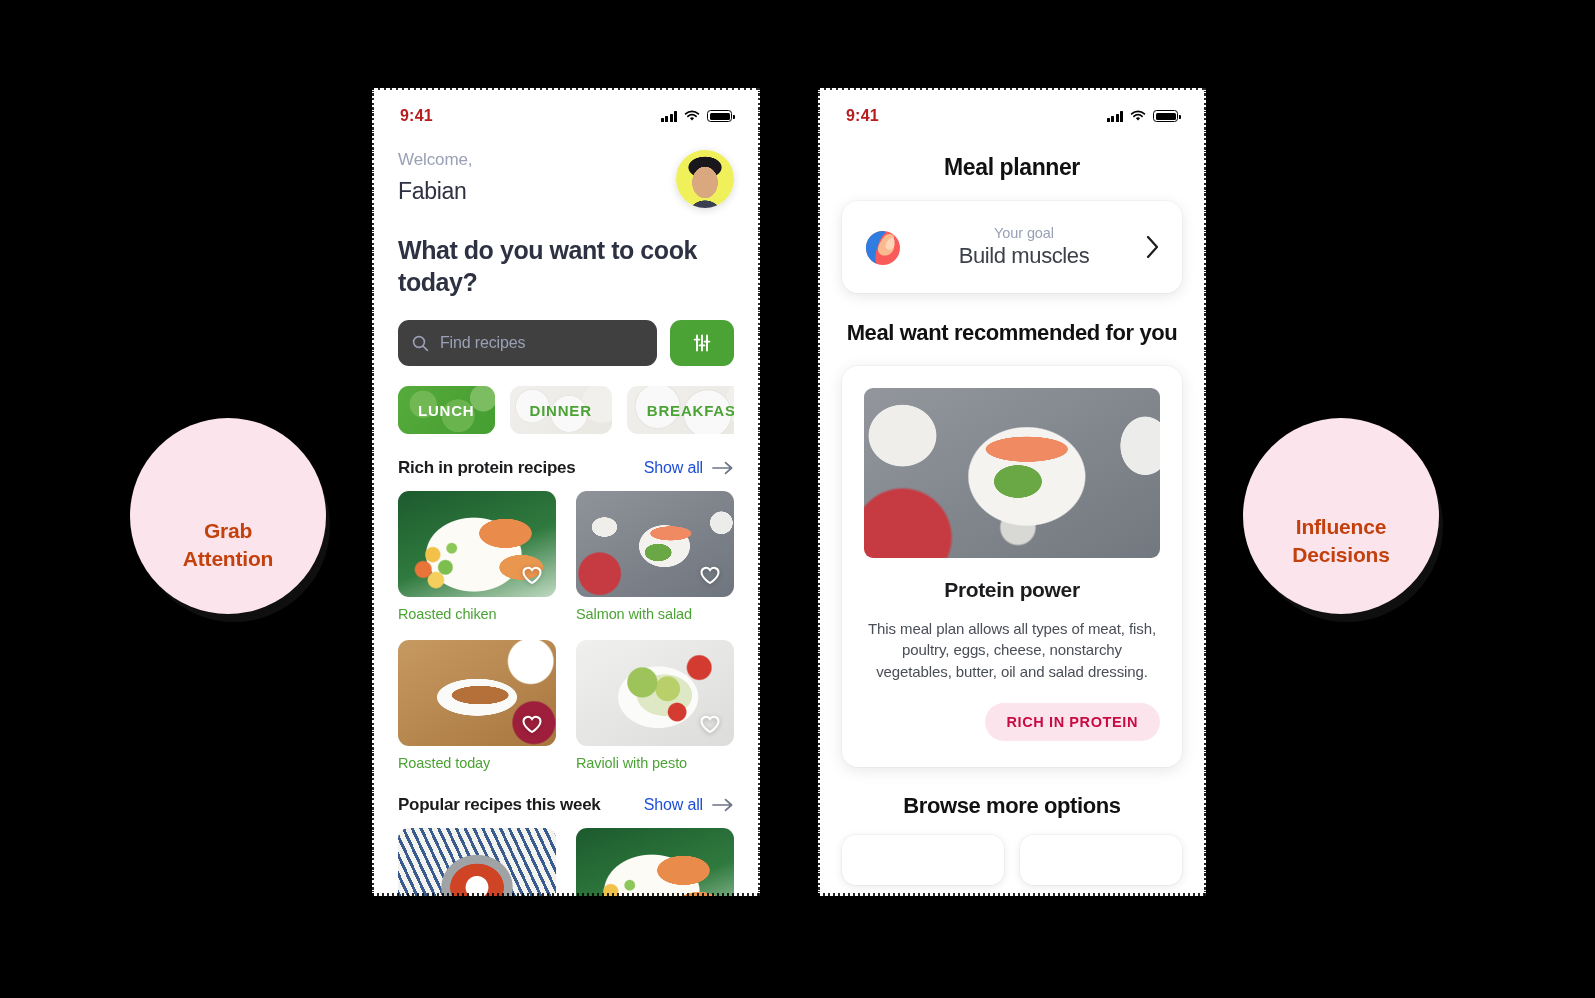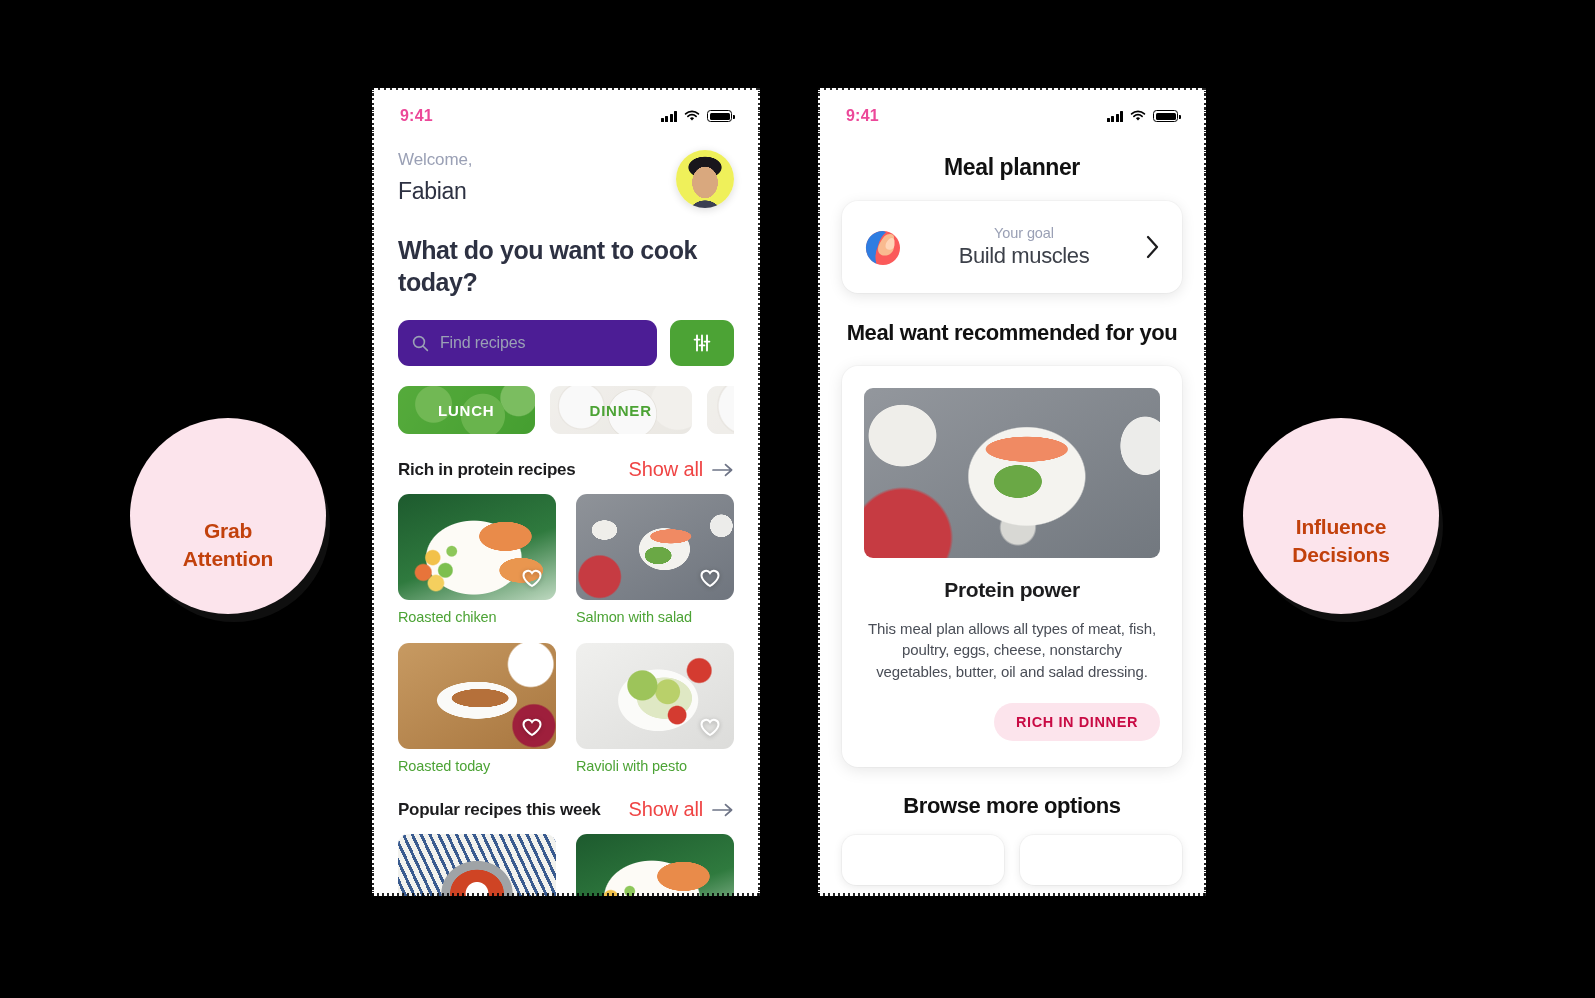--- a/index.html
+++ b/index.html
@@ -66,21 +66,21 @@
   .re-top {
     left: 0; top: -3px; width: 100%; height: 5px;
     background-image: repeating-linear-gradient(to right, #000 0 2px, transparent 2px 6px);
   }
 
   
   .statusbar {
     height: 46px; display: flex; align-items: center;
     justify-content: space-between; padding: 10px 28px 0 28px;
   }
-  .sb-time { font-size: 16px; font-weight: bold; color: #ec4899; letter-spacing: .2px; }
+  .sb-time { font-size: 16px; font-weight: bold; color: #b91c1c; letter-spacing: .2px; }
   .sb-icons { display: flex; align-items: center; gap: 7px; }
   .sig { display: flex; align-items: flex-end; gap: 1.5px; height: 11px; }
   .sig i { display: block; width: 3px; background: #000; border-radius: .5px; }
   .sig i:nth-child(1){ height:4px } .sig i:nth-child(2){ height:6px }
   .sig i:nth-child(3){ height:8px } .sig i:nth-child(4){ height:11px }
   .batt {
     width: 25px; height: 12px; border: 1.5px solid #000;
     border-radius: 3.5px; padding: 1.5px; position: relative;
   }
   .batt::after {
@@ -103,34 +103,34 @@
       radial-gradient(circle at 50% 50%, #EFF05A 0 100%);
     box-shadow:0 2px 8px rgba(0,0,0,.14);
     flex:0 0 auto;
   }
   .headline {
     font-size:25px; line-height:1.28; color:#2D3142;
     font-weight:bold; margin-top:26px; letter-spacing:-.45px;
   }
   .search-row { display:flex; gap:13px; margin-top:22px; align-items:center; }
   .search-box {
-    flex:1; height:46px; background:#4c1d95; border-radius:11px;
+    flex:1; height:46px; background:#404040; border-radius:11px;
     display:flex; align-items:center; padding:0 14px; gap:11px;
   }
   .search-ico { width:17px; height:17px; flex:0 0 auto; }
   .search-ico svg { display:block; }
   .search-ph { font-size:16px; color:#9AA0B5; letter-spacing:-.15px; }
   .filter-btn {
     width:64px; height:46px; background:#4CA335; border-radius:11px;
     display:flex; align-items:center; justify-content:center; flex:0 0 auto;
   }
   .tabs-row { display:flex; gap:15px; margin-top:20px; overflow:hidden; }
   .tab {
     height:48px; border-radius:11px; display:flex; align-items:center;
-    justify-content:center; flex:0 0 auto; padding:0 40px; position:relative; overflow:hidden;
+    justify-content:center; flex:0 0 auto; padding:0 20px; position:relative; overflow:hidden;
   }
   .tab span { position:relative; z-index:2; font-weight:bold; font-size:15px; letter-spacing:.8px; }
   .tab.active { background:#4CA335; }
   .tab.active span { color:#fff; }
   .tab.active::before{
     content:''; position:absolute; inset:0; z-index:1; opacity:.45;
     background:
       radial-gradient(circle at 26% 38%, #9fd37a 0 17%, transparent 18%),
       radial-gradient(circle at 62% 62%, #8ec96a 0 24%, transparent 25%),
       radial-gradient(circle at 88% 25%, #b5de96 0 14%, transparent 15%),
@@ -142,21 +142,21 @@
     content:''; position:absolute; inset:0; z-index:1; opacity:.6;
     background:
       radial-gradient(circle at 22% 42%, #ffffff 0 19%, #e3ded6 20%, transparent 21%),
       radial-gradient(circle at 58% 58%, #ffffff 0 27%, #ded9cf 28%, transparent 29%),
       radial-gradient(circle at 90% 35%, #f4f1ea 0 20%, transparent 21%),
       linear-gradient(135deg,#f2efe9,#e6e2da);
   }
   .sec-head { display:flex; justify-content:space-between; align-items:center; margin-top:24px; }
   .sec-title { font-size:17px; font-weight:bold; color:#1C1C1E; letter-spacing:-.25px; }
   .show-all { display:flex; align-items:center; gap:9px; }
-  .show-all-txt { font-size:20px; color:#ef4444; letter-spacing:-.15px; }
+  .show-all-txt { font-size:16px; color:#1d4ed8; letter-spacing:-.15px; }
   .grid { display:grid; grid-template-columns:1fr 1fr; gap:18px 20px; margin-top:13px; }
   .card { }
   .thumb {
     position:relative; height:106px; border-radius:11px; overflow:hidden; background:#ddd;
   }
   .heart {
     position:absolute; right:11px; bottom:9px; width:26px; height:26px;
     display:flex; align-items:center; justify-content:center; z-index:3;
   }
   .heart svg { filter: drop-shadow(0 1px 2px rgba(0,0,0,.25)); }
@@ -464,21 +464,21 @@
           </div>
         </div>
 
         <div class="p2-h2">Meal want recommended for you</div>
 
         <div class="plan-card">
           <div class="plan-img"></div>
           <div class="plan-title">Protein power</div>
           <div class="plan-desc">This meal plan allows all types of meat, fish, poultry, eggs, cheese, nonstarchy vegetables, butter, oil and salad dressing.</div>
           <div class="plan-tag-row">
-            <div class="plan-tag">RICH IN DINNER</div>
+            <div class="plan-tag">RICH IN PROTEIN</div>
           </div>
         </div>
 
         <div class="browse-title">Browse more options</div>
         <div class="browse-row">
           <div class="browse-chip"></div>
           <div class="browse-chip"></div>
         </div>
       </div>
     </div>

